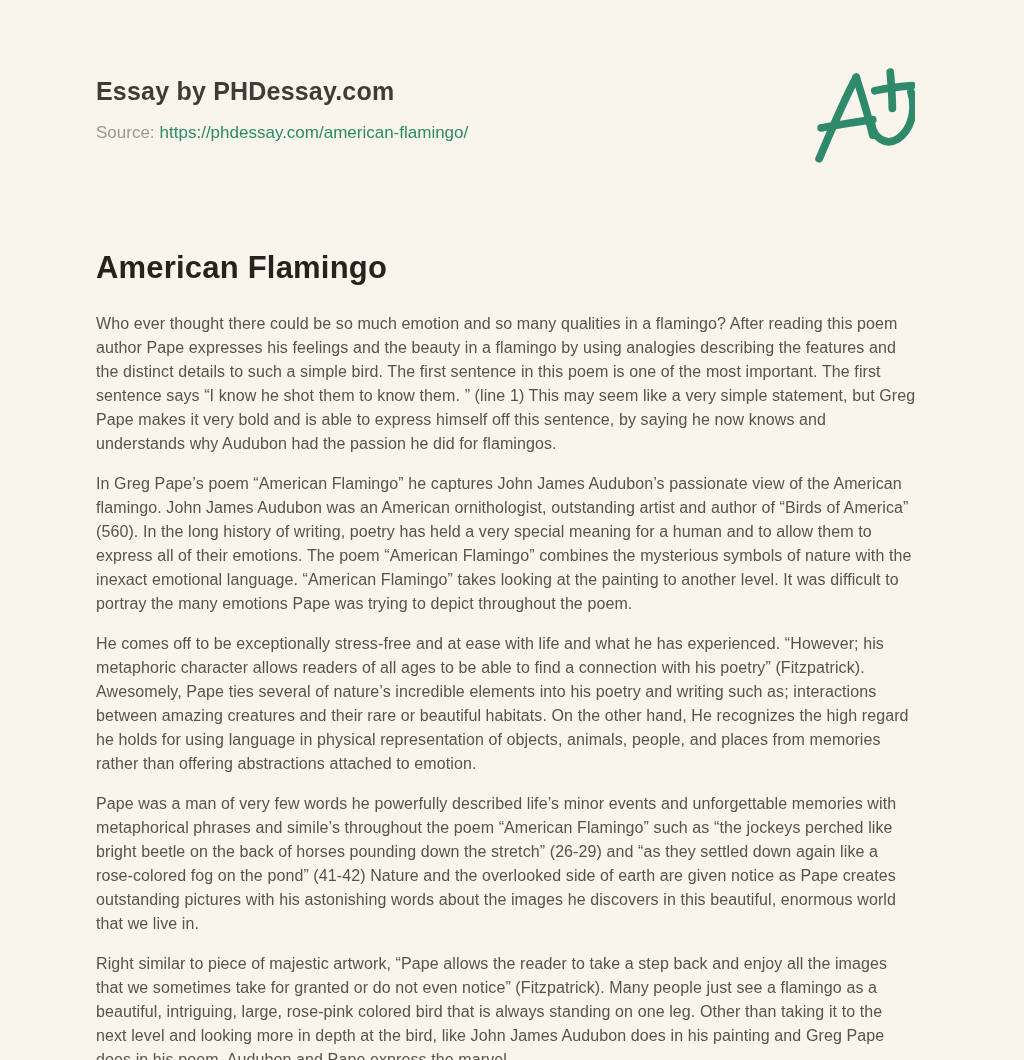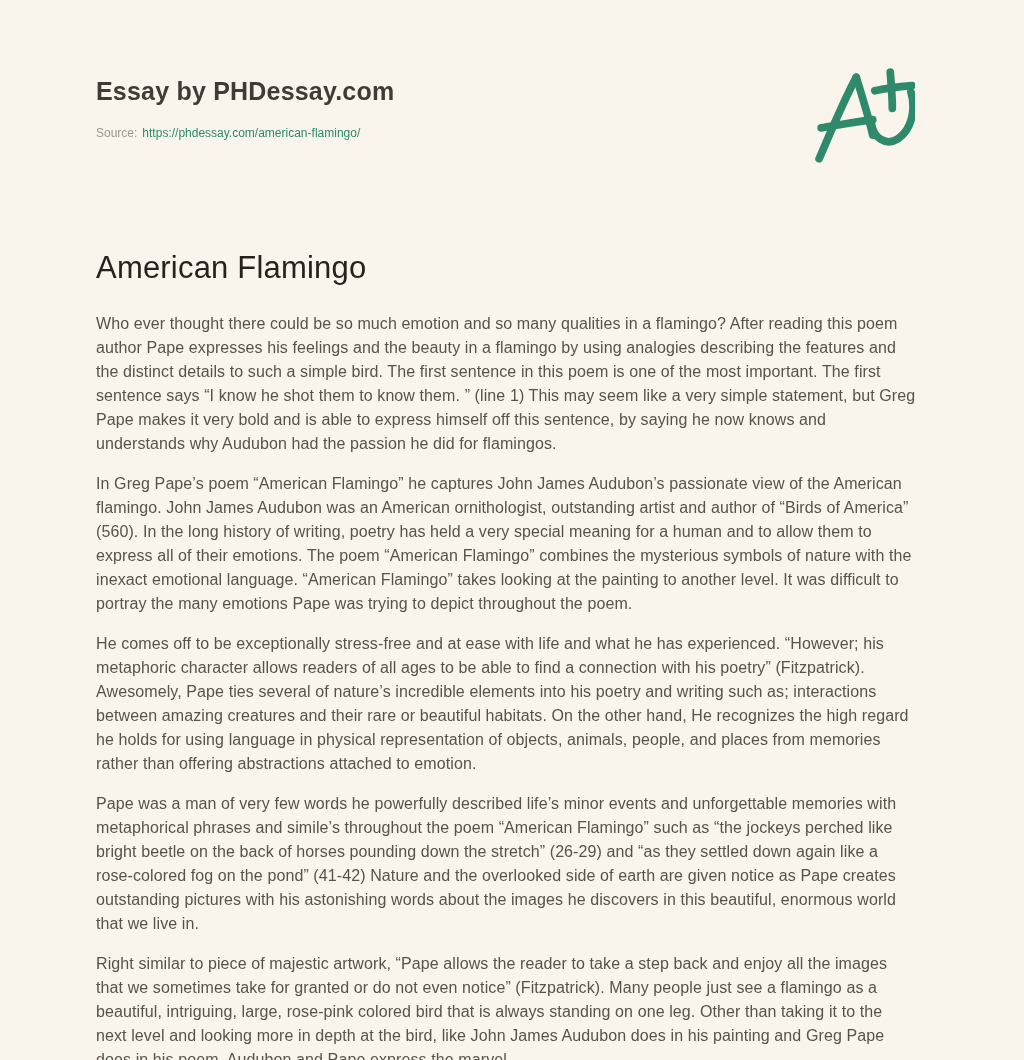--- a/index.html
+++ b/index.html
@@ -29,21 +29,21 @@
   .brand-title {
     margin: 12px 0 0 0;
     font-size: 25px;
     font-weight: 700;
     letter-spacing: 0.2px;
     color: #3f3b37;
     line-height: 30px;
   }
   .source-line {
     margin-top: 16px;
-    font-size: 12px;
+    font-size: 17px;
     line-height: 22px;
     color: #9d978f;
   }
   .source-line a {
     color: #2b8a68;
     text-decoration: none;
     margin-left: 5px;
   }
   .logo {
     width: 100px;
@@ -54,21 +54,21 @@
   }
   .logo svg {
     width: 100%;
     height: 100%;
     display: block;
   }
   
   .essay-title {
     margin: 82px 0 0 0;
     font-size: 31px;
-    font-weight: 400;
+    font-weight: 700;
     letter-spacing: 0.2px;
     color: #26231f;
     line-height: 40px;
   }
   .essay-body p {
     margin: 24px 0 16px 0;
     font-size: 16px;
     line-height: 24px;
     letter-spacing: 0.1px;
     color: #57524c;

